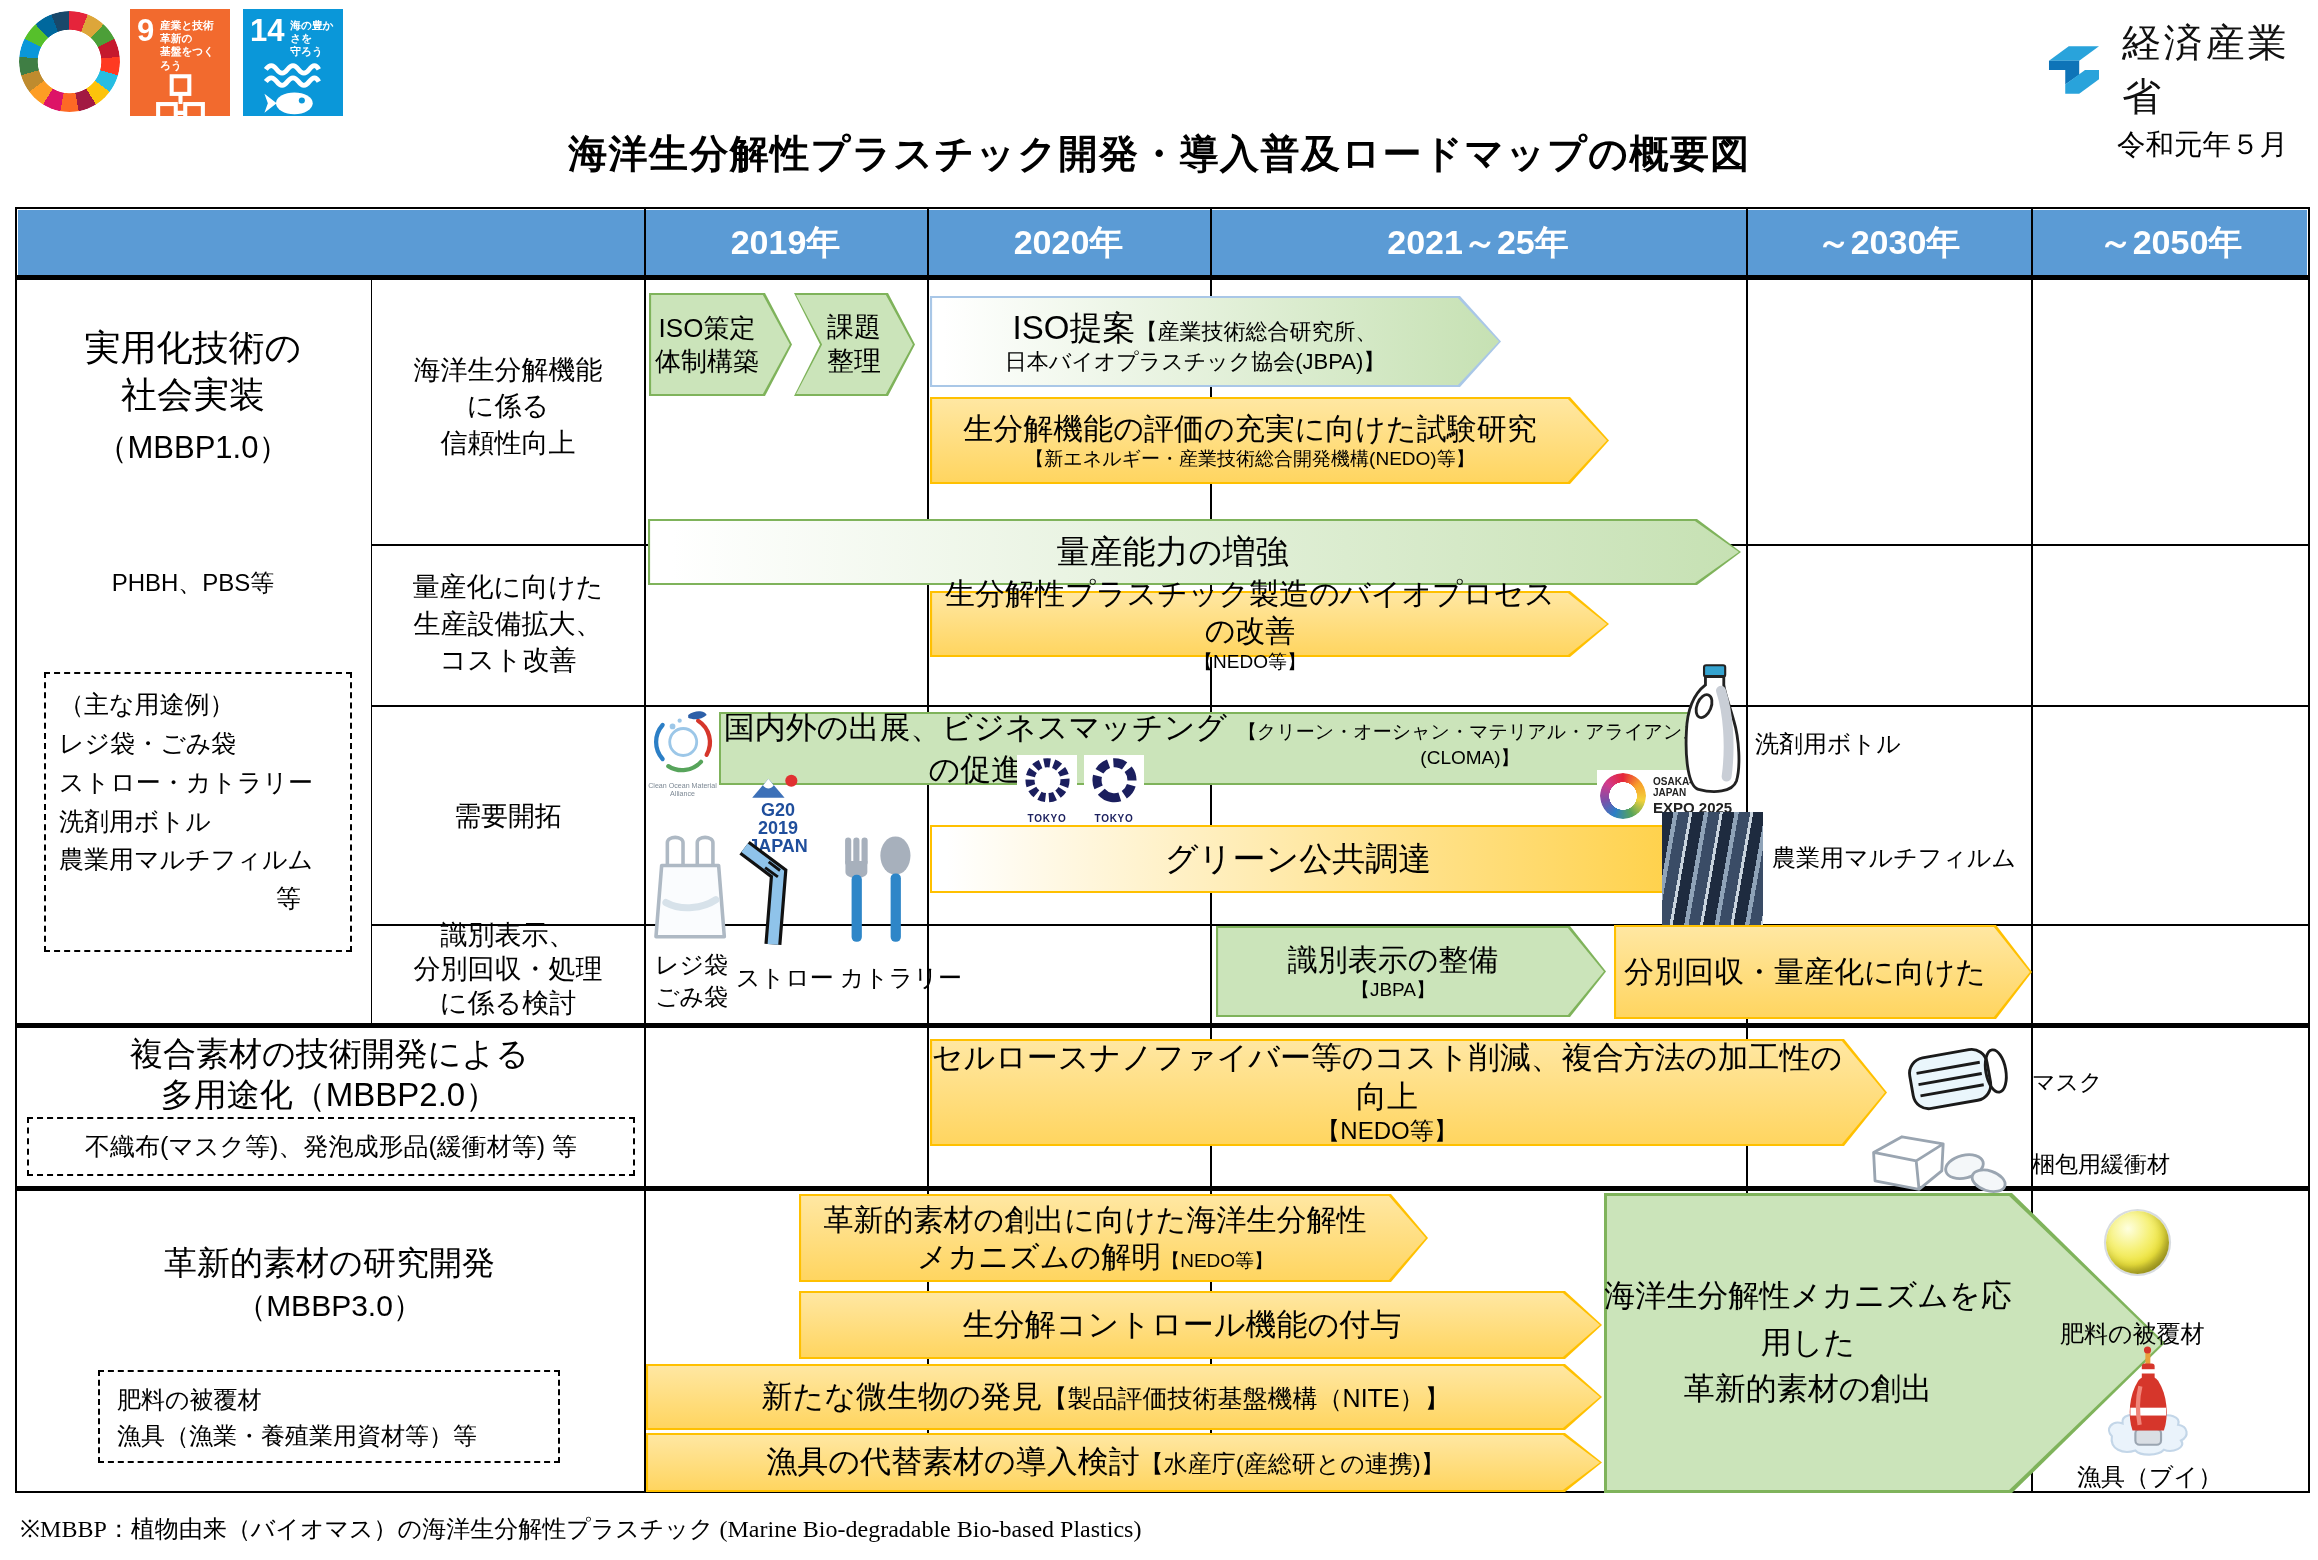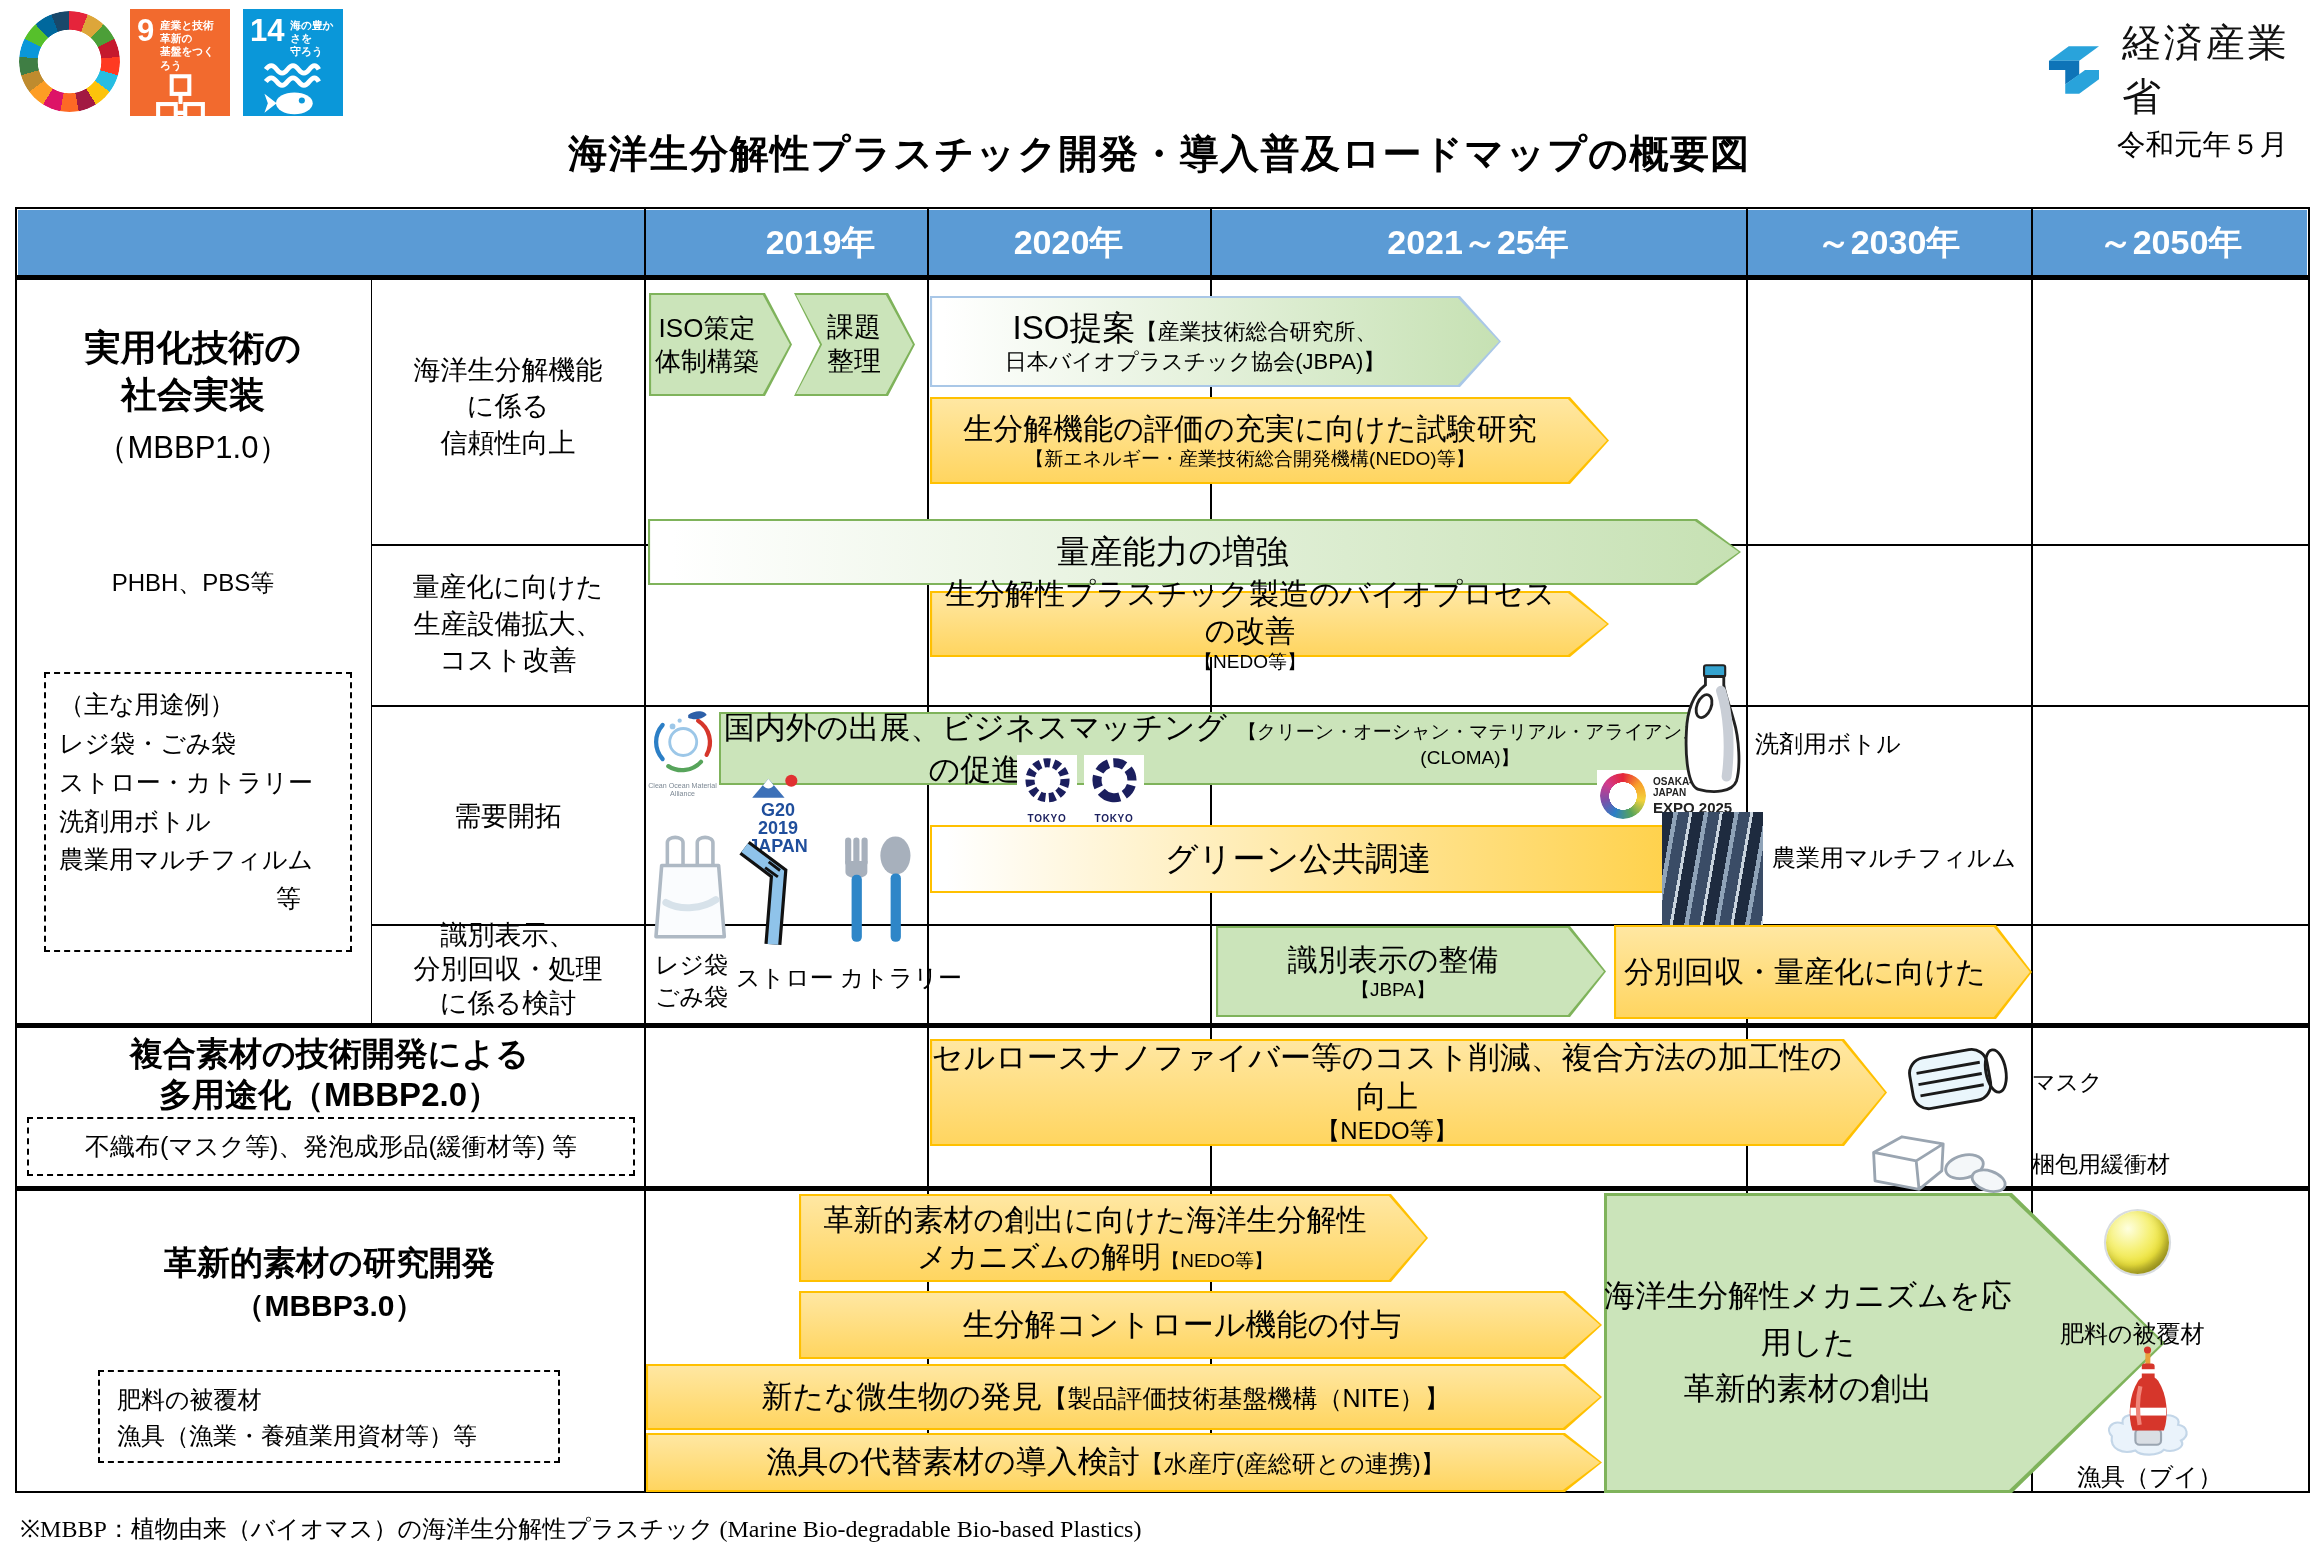--- a/index.html
+++ b/index.html
@@ -3,21 +3,21 @@
 <meta charset="utf-8">
 <style>
   *{margin:0;padding:0;box-sizing:border-box}
   html,body{background:#ffffff}
   .page{position:relative;width:2319px;height:1560px;background:#fff;overflow:hidden;
         font-family:"Liberation Sans","DejaVu Sans",sans-serif;color:#000}
   .abs{position:absolute}
   .serif{font-family:Liberation Sans, sans-serif}
   .pre{white-space:pre-line}
   .ctr{display:flex;align-items:center;justify-content:center;text-align:center}
-  .b{font-weight:bold}
+  .b{font-weight:normal}
 
   
   .frame{position:absolute;left:15px;top:207px;width:2295px;height:1286px;border:2.9px solid #000}
   .vline{position:absolute;width:2.1px;background:#000}
   .hline{position:absolute;height:2.1px;background:#000}
   .thick{height:5px}
   .hdrstrip{position:absolute;left:18px;top:210px;width:2289px;height:66px;background:var(--header-blue,#5B9BD5)}
   .yr{position:absolute;top:210px;height:66px;color:#fff;font-size:34px;font-weight:bold;display:flex;align-items:center;justify-content:center}
 
   
@@ -135,21 +135,21 @@
       <path d="M12,34 L46,9 L98,9 L64,34 Z" fill="#29A3DB"></path>
       <path d="M12,34 L64,34 L64,58 L40,75 L40,50 L12,50 Z" fill="#0E74B8"></path>
       <path d="M40,75 L74,50 L98,50 L98,66 L64,91 L40,91 Z" fill="#29A3DB"></path>
     </svg>
     <span class="mt">経済産業省</span>
   </div>
   <div class="date">令和元年５月</div>
   <div class="title">海洋生分解性プラスチック開発・導入普及ロードマップの概要図</div>
 
   <div class="hdrstrip"></div>
-  <div class="yr" style="left:679px;width:283px">2019年</div>
+  <div class="yr" style="left:644px;width:283px">2019年</div>
   <div class="yr" style="left:927px;width:283px">2020年</div>
   <div class="yr" style="left:1210px;width:536px">2021～25年</div>
   <div class="yr" style="left:1746px;width:285px">～2030年</div>
   <div class="yr" style="left:2031px;width:279px">～2050年</div>
 
   <div class="frame"></div>
   <div class="vline" style="left:644px;top:207px;height:1286px"></div>
   <div class="vline" style="left:927px;top:207px;height:1286px"></div>
   <div class="vline" style="left:1210px;top:207px;height:1286px"></div>
   <div class="vline" style="left:1746px;top:207px;height:1286px"></div>

